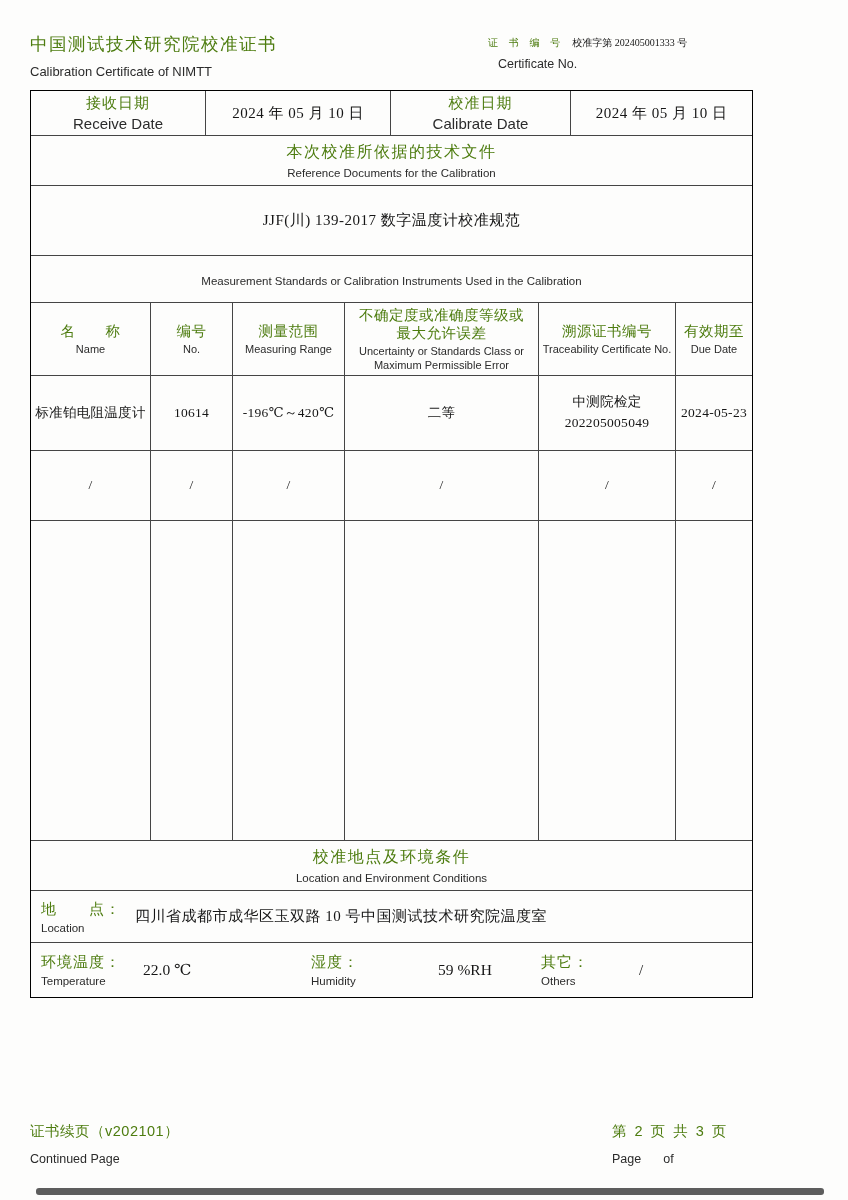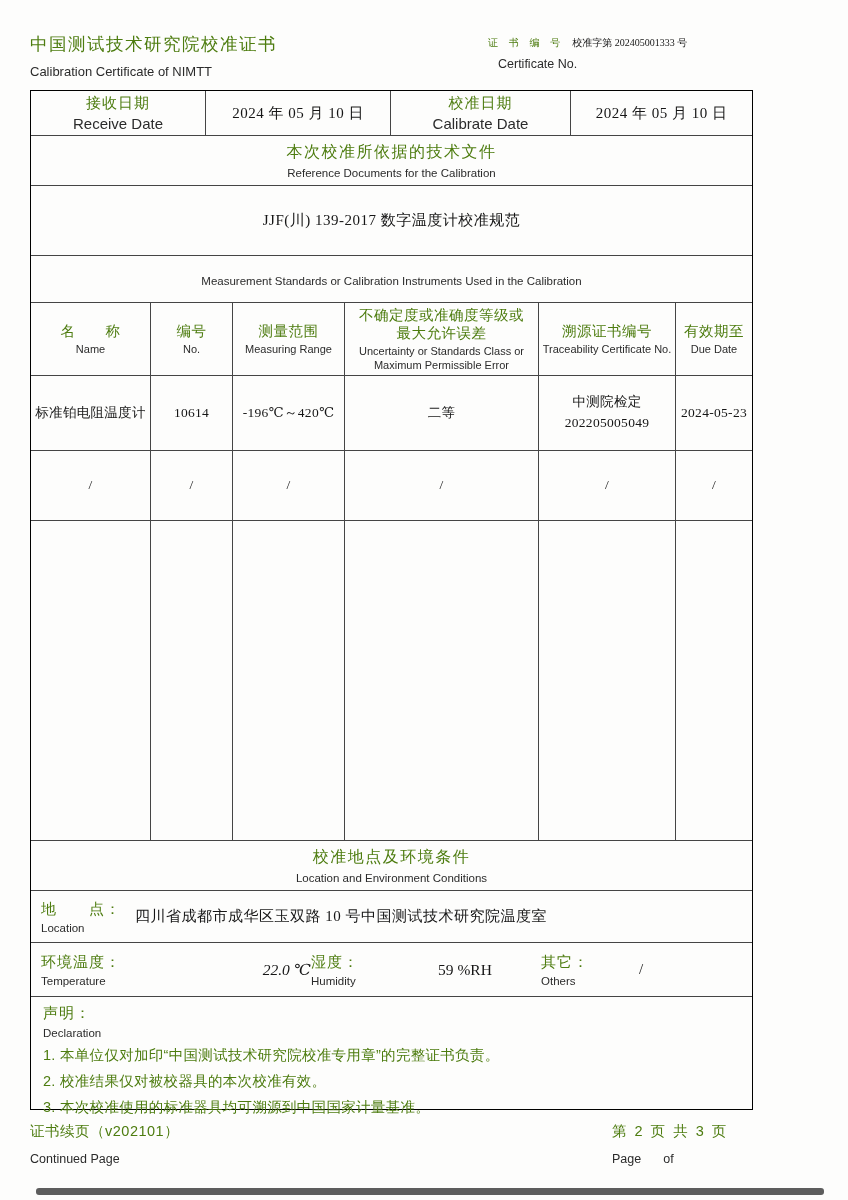--- a/index.html
+++ b/index.html
@@ -77,21 +77,21 @@
 
   
   .loc-row{justify-content:flex-start;flex-direction:row;align-items:center;text-align:left;padding-left:10px;}
   .lab-block{display:flex;flex-direction:column;justify-content:center;}
   .lab-zh{font-size:15px;font-weight:500;letter-spacing:1px;}
   .lab-en{font-size:11.5px;margin-top:3px;}
   .loc-val{font-size:15px;margin-left:14px;letter-spacing:0.5px;}
 
   .env-row{justify-content:flex-start;flex-direction:row;align-items:center;text-align:left;padding-left:10px;}
   .env-g-lab1{width:102px;}
-  .env-g-val1{width:168px;text-align:right;font-size:15.5px;font-style:italic;}
+  .env-g-val1{width:168px;text-align:left;font-size:15.5px;}
   .env-g-lab2{width:78px;}
   .env-g-val2{width:152px;text-align:center;font-size:15.5px;}
   .env-g-lab3{width:70px;}
   .env-g-val3{flex:1;text-align:left;font-size:15px;padding-left:28px;}
 
   
   .decl-cell{align-items:flex-start;justify-content:flex-start;text-align:left;padding:7px 12px;}
   .decl-zh{font-size:15px;font-weight:500;letter-spacing:1px;}
   .decl-en{font-size:11.5px;margin-top:4px;}
   .decl-item{font-size:14.5px;margin-top:7px;letter-spacing:0.3px;}
@@ -275,29 +275,20 @@
         </div>
         <div class="env-g-val2 serif">59 %RH</div>
         <div class="lab-block env-g-lab3">
           <div class="lab-zh zh-head">其它：</div>
           <div class="lab-en en">Others</div>
         </div>
         <div class="env-g-val3 serif">/</div>
       </div>
     </div>
 
-    <div class="r rh-decl">
-      <div class="c flex1 decl-cell">
-        <div class="decl-zh zh-head">声明：</div>
-        <div class="decl-en en">Declaration</div>
-        <div class="decl-item zh-head">1. 本单位仅对加印“中国测试技术研究院校准专用章”的完整证书负责。</div>
-        <div class="decl-item zh-head">2. 校准结果仅对被校器具的本次校准有效。</div>
-        <div class="decl-item zh-head">3. 本次校准使用的标准器具均可溯源到中国国家计量基准。</div>
-      </div>
-    </div>
 
   </div>
 
   <div class="foot-left">
     <div class="foot-left-zh zh-head">证书续页（v202101）</div>
     <div class="foot-left-en en">Continued Page</div>
   </div>
   <div class="foot-right">
     <div class="foot-right-zh zh-head">第 2 页 共 3 页</div>
     <div class="foot-right-en en">

